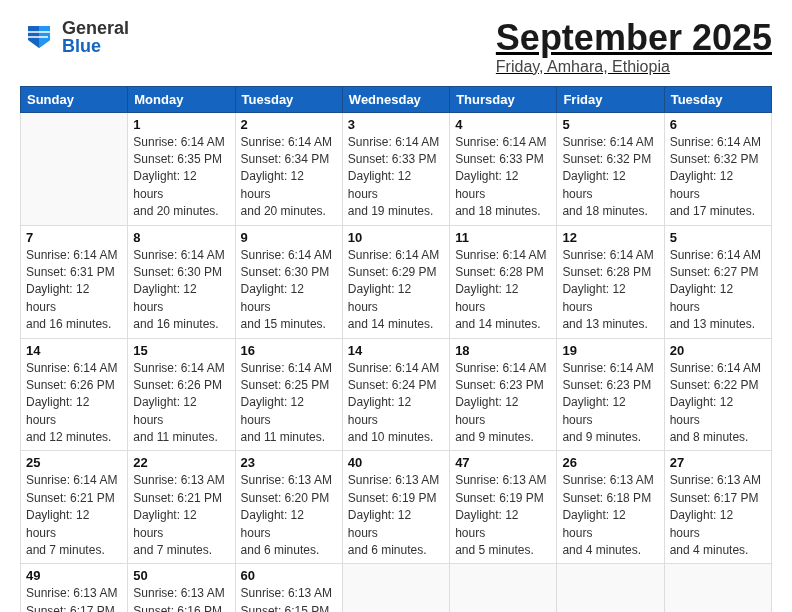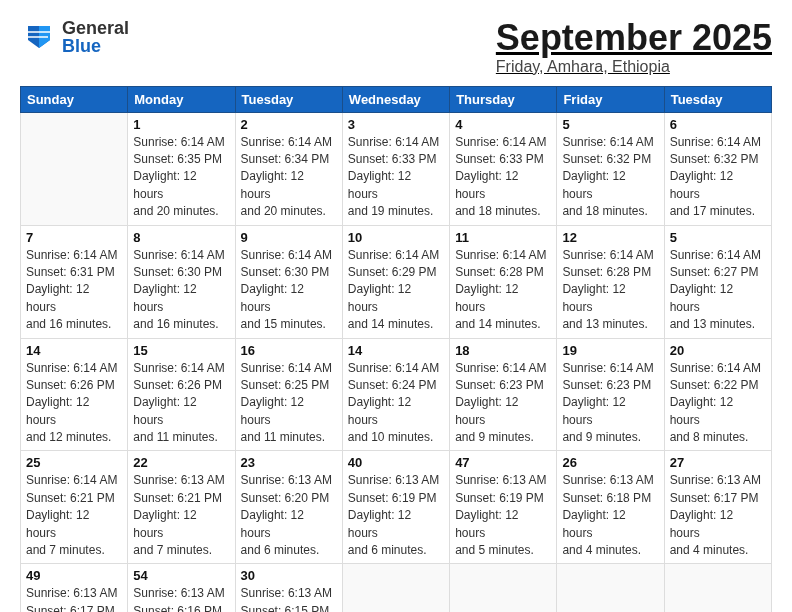--- a/index.html
+++ b/index.html
@@ -247,25 +247,25 @@
             <span class="day-num">27</span>
             <div class="cell-info">Sunrise: 6:13 AM<br>Sunset: 6:17 PM<br>Daylight: 12 hours<br>and 4 minutes.</div>
           </td>
         </tr>
         <tr>
           <td>
             <span class="day-num">49</span>
             <div class="cell-info">Sunrise: 6:13 AM<br>Sunset: 6:17 PM<br>Daylight: 12 hours<br>and 3 minutes.</div>
           </td>
           <td>
-            <span class="day-num">54</span>
+            <span class="day-num">50</span>
             <div class="cell-info">Sunrise: 6:13 AM<br>Sunset: 6:16 PM<br>Daylight: 12 hours<br>and 2 minutes.</div>
           </td>
           <td>
-            <span class="day-num">30</span>
+            <span class="day-num">60</span>
             <div class="cell-info">Sunrise: 6:13 AM<br>Sunset: 6:15 PM<br>Daylight: 12 hours<br>and 2 minutes.</div>
           </td>
           <td class="empty"></td>
           <td class="empty"></td>
           <td class="empty"></td>
           <td class="empty"></td>
         </tr>
       </tbody>
   </table>
 </div>

